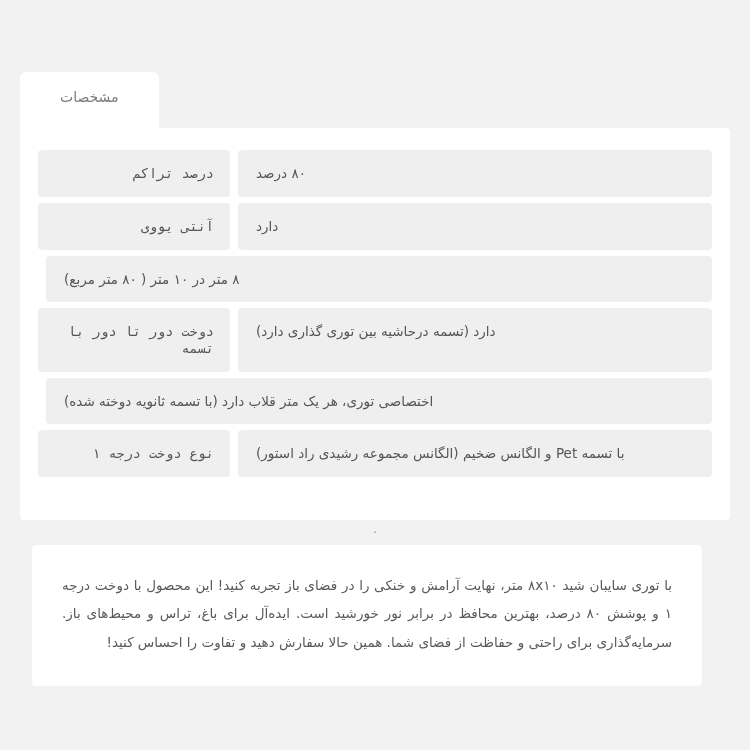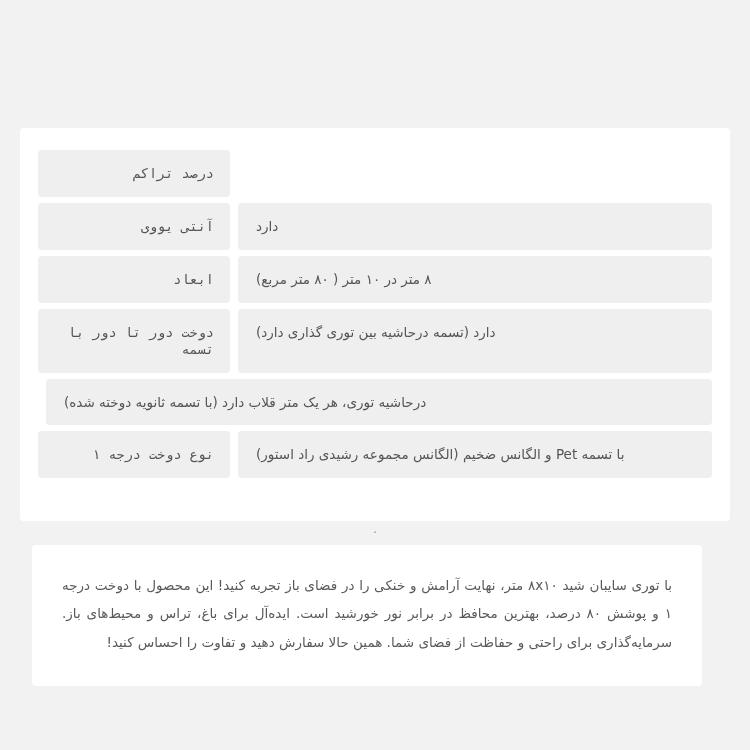--- a/index.html
+++ b/index.html
@@ -119,45 +119,48 @@
     text-align: justify;
     text-align-last: right;
     margin: 0;
   }
 </style>
 </head>
 <body>
 
 <div class="page">
 
+  <div class="tab-strip">
+    <div class="tab">مشخصات</div>
+  </div>
 
   <div class="spec-card">
 
     <div class="spec-row">
       <div class="spec-label">درصد تراکم</div>
+      <div class="spec-value">۸۰ درصد</div>
     </div>
 
     <div class="spec-row">
       <div class="spec-label">آنتی یووی</div>
       <div class="spec-value">دارد</div>
     </div>
 
 
     <div class="spec-row">
-      <div class="spec-label">ابعاد</div>
       <div class="spec-value">۸ متر در ۱۰ متر ( ۸۰ متر مربع)</div>
     </div>
 
     <div class="spec-row">
       <div class="spec-label">دوخت دور تا دور با تسمه</div>
       <div class="spec-value">دارد (تسمه درحاشیه بین توری گذاری دارد)</div>
     </div>
 
     <div class="spec-row">
-      <div class="spec-value">درحاشیه توری، هر یک متر قلاب دارد (با تسمه ثانویه دوخته شده)</div>
+      <div class="spec-value">اختصاصی توری، هر یک متر قلاب دارد (با تسمه ثانویه دوخته شده)</div>
     </div>
 
     <div class="spec-row">
       <div class="spec-label">نوع دوخت درجه ۱</div>
       <div class="spec-value">با تسمه Pet و الگانس ضخیم (الگانس مجموعه رشیدی راد استور)</div>
     </div>
 
   </div>
 
   <div class="dot-sep">.</div>

